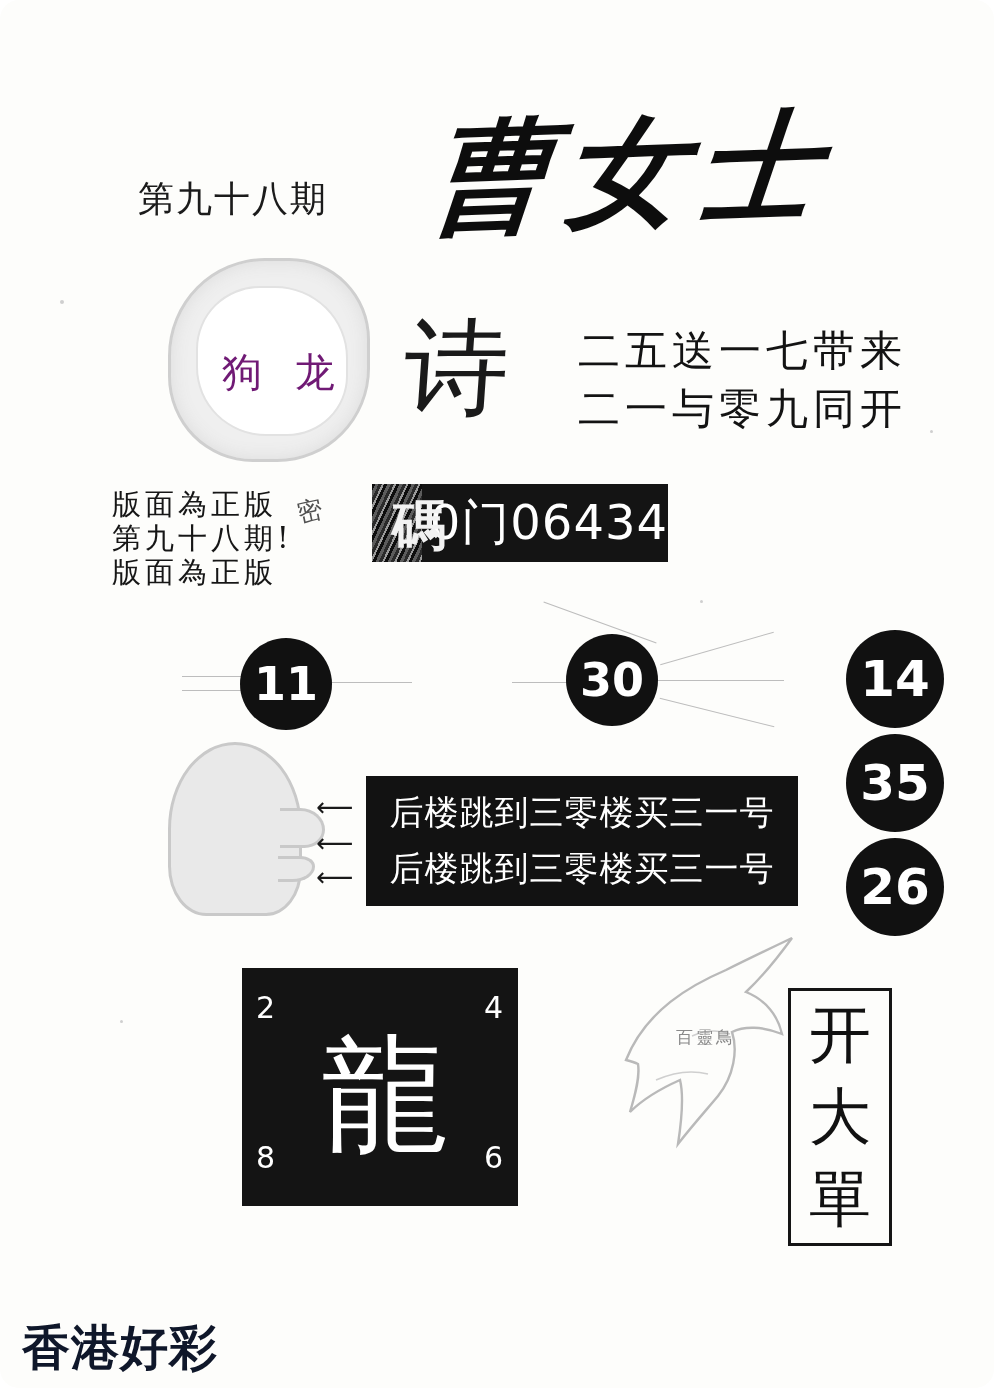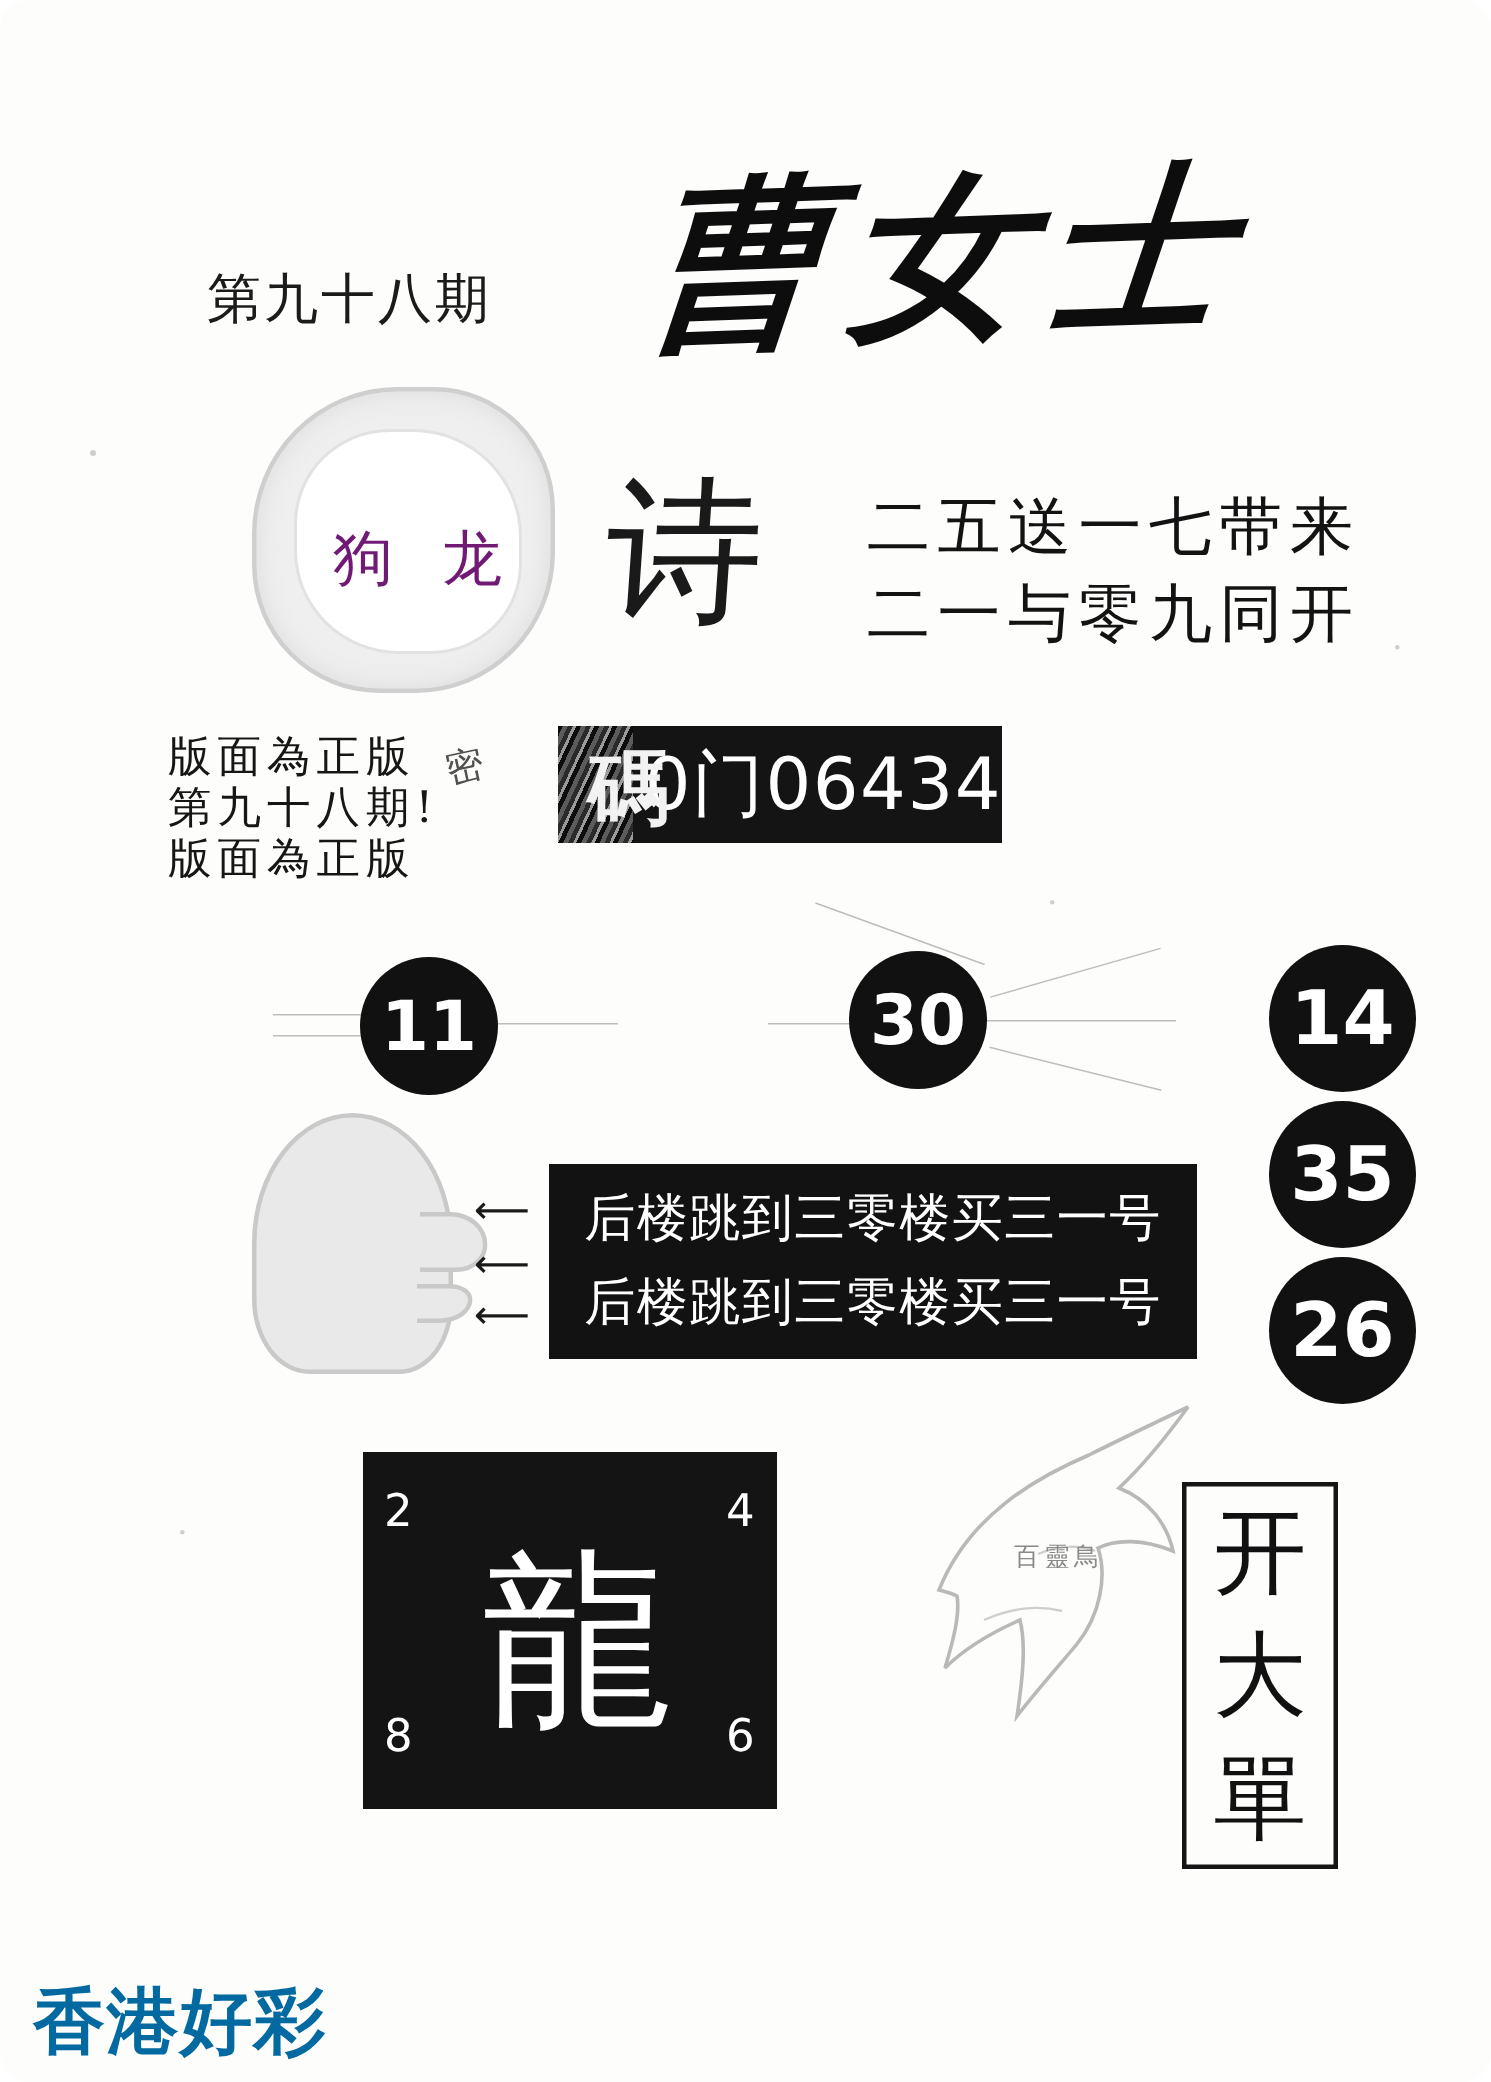--- a/index.html
+++ b/index.html
@@ -319,21 +319,21 @@
   }
 
   
   .footer-cn {
     position: absolute;
     left: 22px;
     top: 1316px;
     font-size: 48px;
     font-weight: bold;
     font-family: "DejaVu Sans", sans-serif;
-    color: #0369a1;
+    color: #0f172a;
     letter-spacing: 1px;
     white-space: nowrap;
   }
   .footer-url {
     position: absolute;
     left: 302px;
     top: 1306px;
     font-size: 60px;
     font-weight: bold;
     font-family: "DejaVu Sans", sans-serif;

